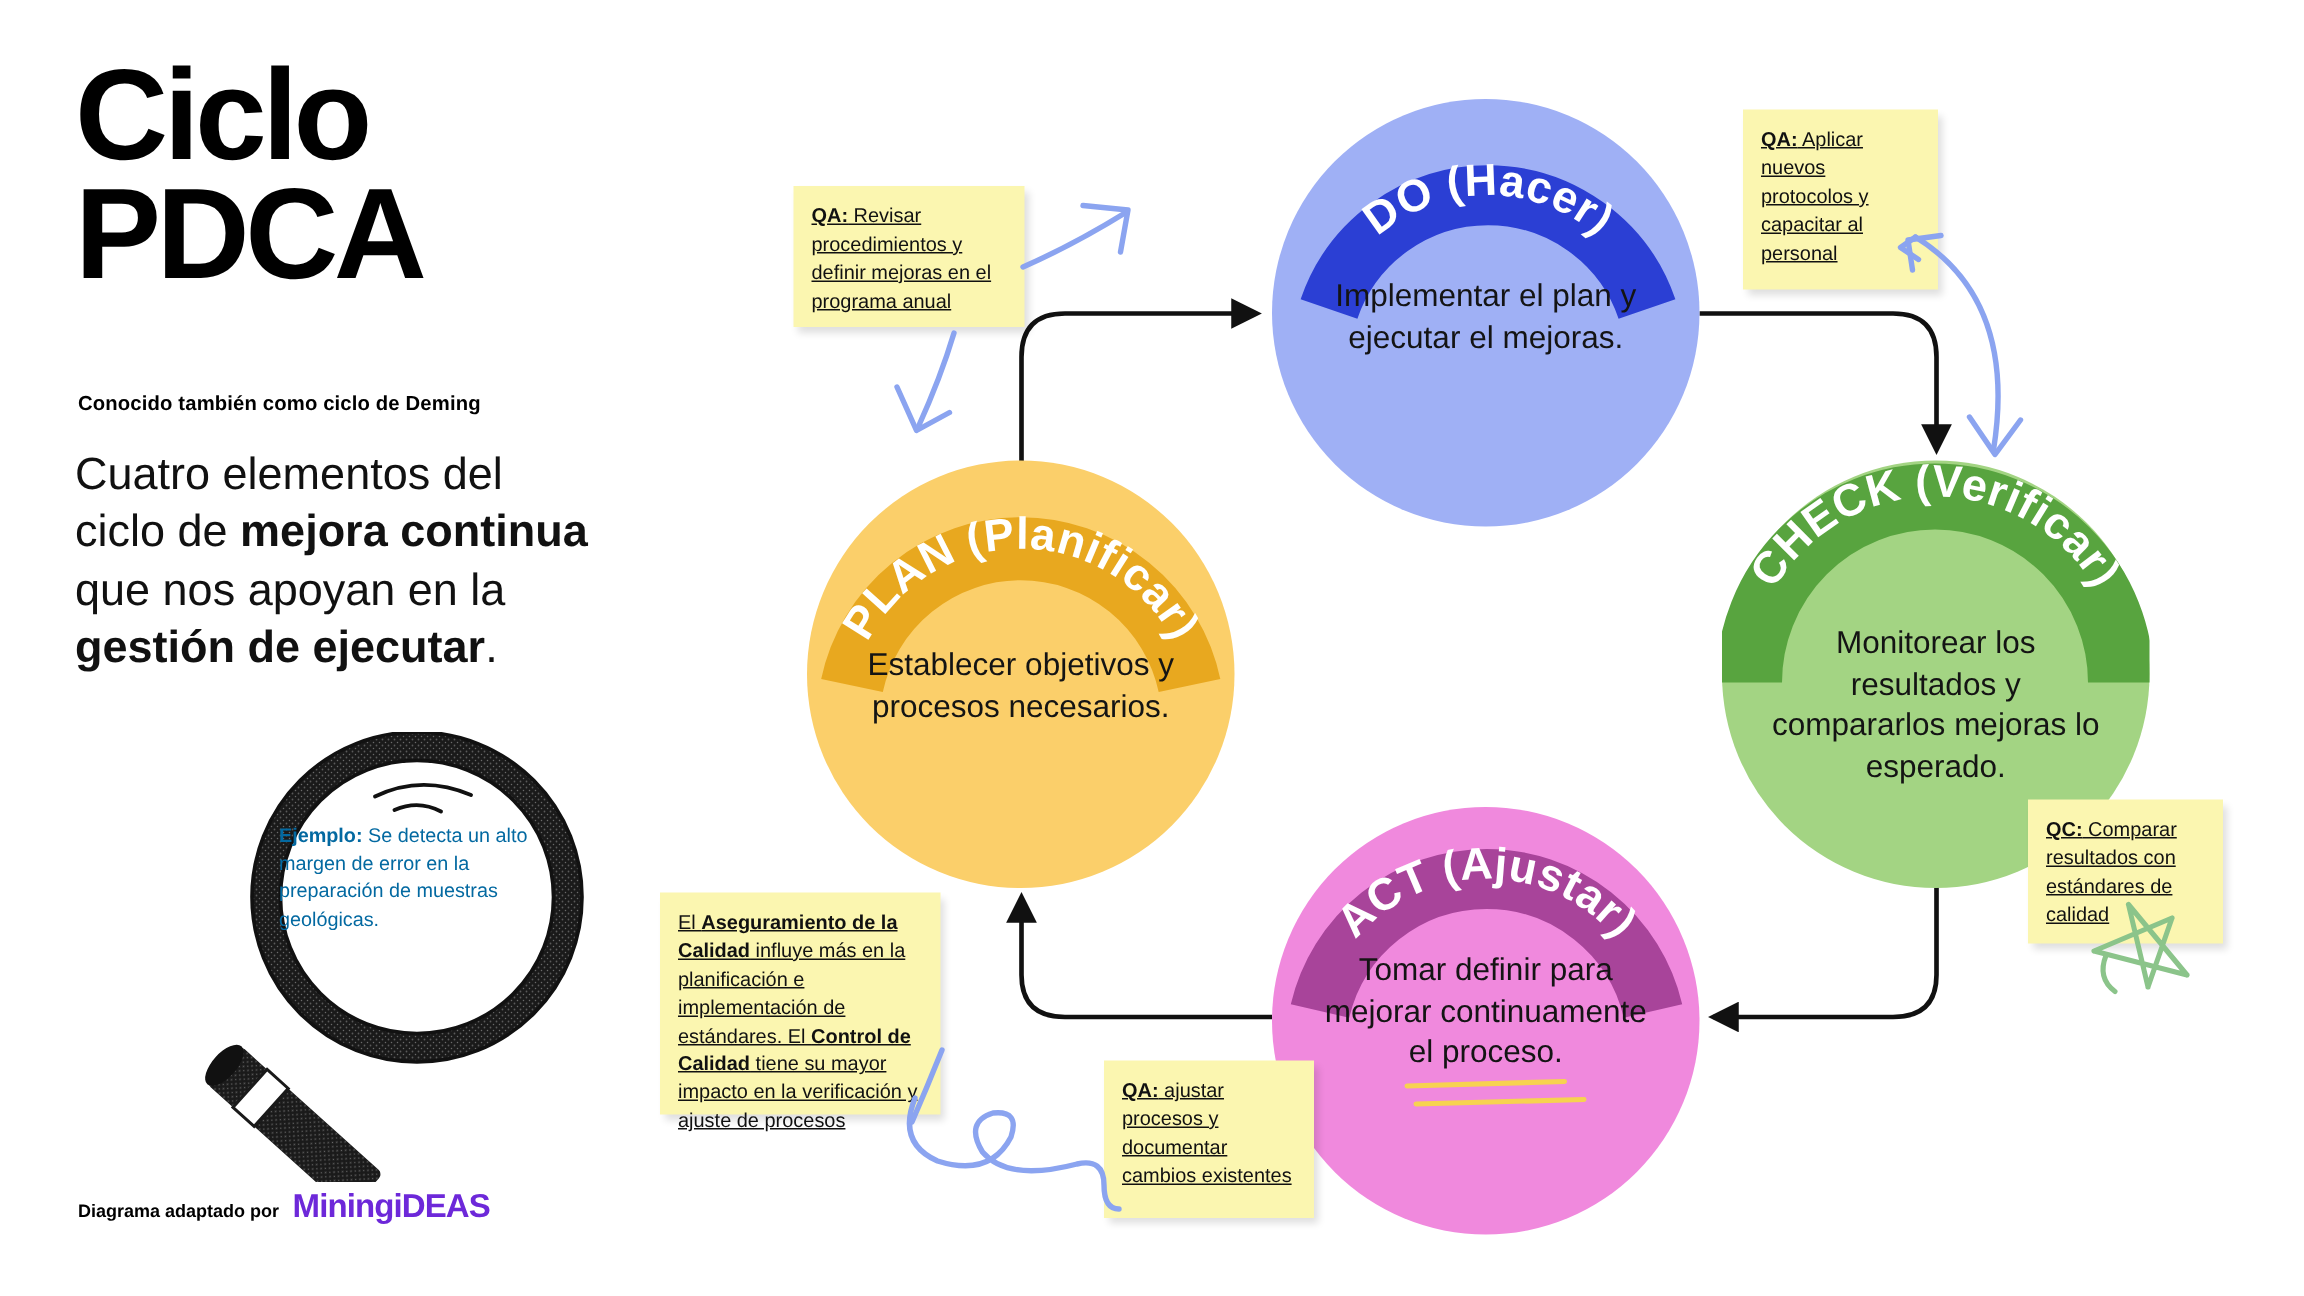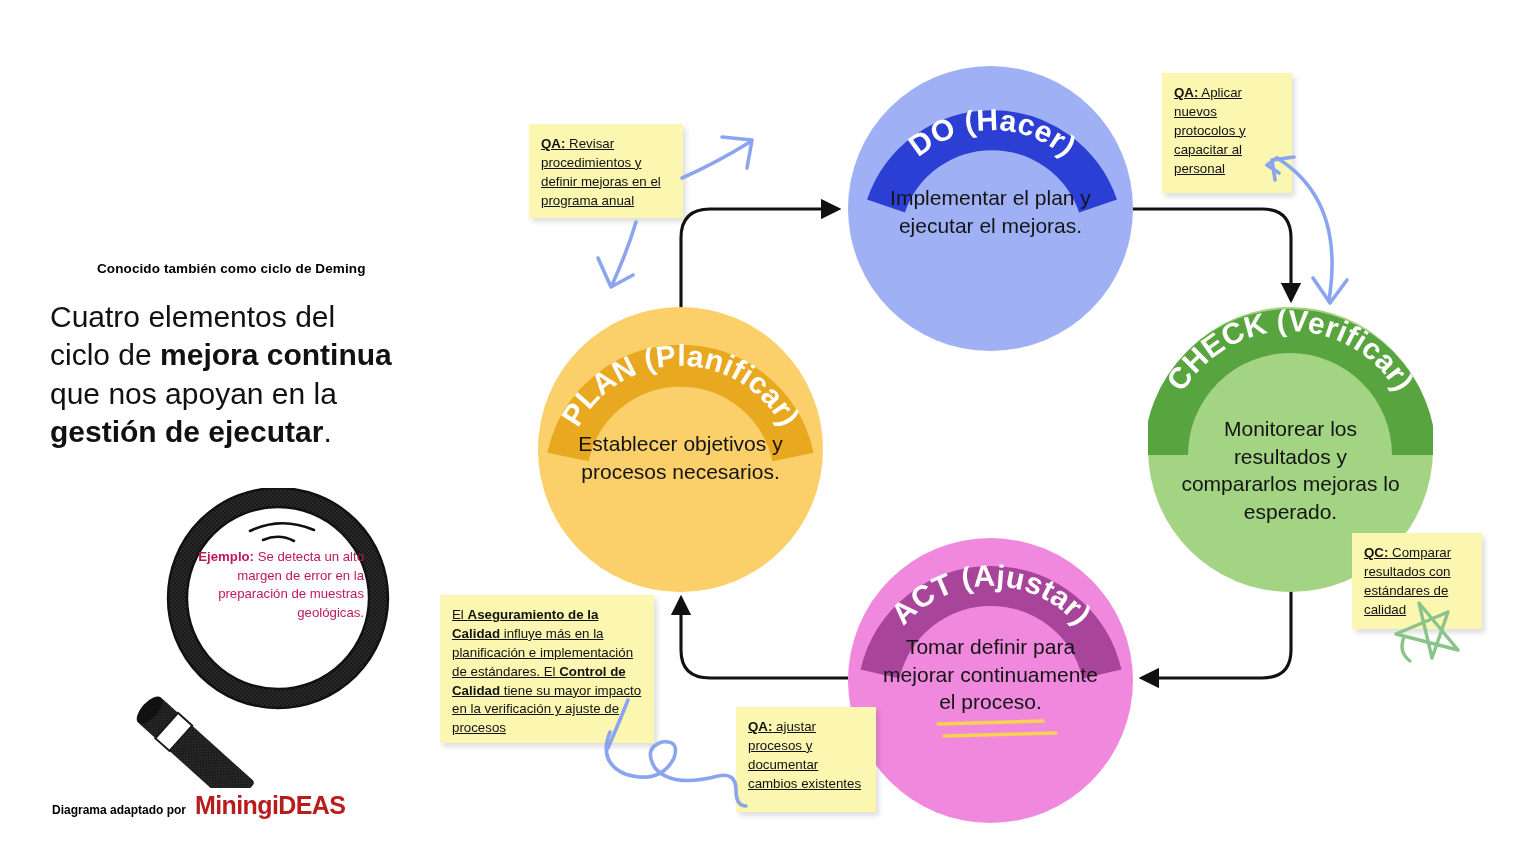--- a/index.html
+++ b/index.html
@@ -14,42 +14,42 @@
 
   
   .title-block { position: absolute; left: 50px; top: 38px; width: 400px; }
   .title-line {
     font-family: "Liberation Sans", sans-serif;
     font-weight: 700; font-size: 86px; line-height: 0.92;
     letter-spacing: -3px; color: #000;
   }
   .subtitle {
     position: absolute; left: 52px; top: 261px;
-    font-size: 13.5px; font-weight: 700; color: #000; letter-spacing: 0.1px; margin-left: 45px;
+    font-size: 13.5px; font-weight: 700; color: #000; letter-spacing: 0.1px;
   }
   .lede {
     position: absolute; left: 50px; top: 298px; width: 345px;
     font-size: 30px; line-height: 1.28; color: #111; font-weight: 400;
   }
   .lede b { font-weight: 700; }
 
   
   .magnifier { position: absolute; left: 78px; top: 488px; width: 340px; height: 300px; }
   .mag-text {
     position: absolute; left: 108px; top: 60px; width: 178px;
-    font-size: 13.2px; line-height: 1.42; text-align: right; color: #be185d;
+    font-size: 13.2px; line-height: 1.42; text-align: left; color: #0369a1;
   }
   .mag-text b { font-weight: 700; }
 
   .credit {
     position: absolute; left: 52px; top: 791px;
     display: flex; align-items: baseline; gap: 9px;
   }
   .credit .by { font-size: 12px; font-weight: 700; color: #000; }
-  .credit .brand { font-size: 25px; font-weight: 700; color: #b91c1c; letter-spacing: -0.6px; }
+  .credit .brand { font-size: 22px; font-weight: 700; color: #6d28d9; letter-spacing: -0.6px; }
 
   
   .node { position: absolute; border-radius: 50%; }
   .node .body {
     position: absolute; left: 0; right: 0;
     text-align: center; color: #141414;
     font-size: 21px; line-height: 1.32; padding: 0 26px;
   }
   #node-plan  { left: 538px; top: 307px; width: 285px; height: 285px; background: #fbcf6a; }
   #node-do    { left: 848px; top: 66px;  width: 285px; height: 285px; background: #9fb0f5; }
@@ -73,34 +73,38 @@
     position: absolute; background: #fbf6b0; color: #111;
     font-size: 13.3px; line-height: 1.42; padding: 11px 12px;
     box-shadow: 3px 4px 5px rgba(0,0,0,0.13);
     text-decoration: underline;
   }
   .sticky b { font-weight: 700; }
   #note-plan  { left: 529px; top: 124px; width: 154px; height: 94px; }
   #note-do    { left: 1162px; top: 73px; width: 130px; height: 120px; }
   #note-check { left: 1352px; top: 533px; width: 130px; height: 96px; }
   #note-act   { left: 736px; top: 707px; width: 140px; height: 105px; }
-  #note-qaqc  { left: 440px; top: 595px; width: 214px; height: 148px; }
+  #note-qaqc  { left: 440px; top: 595px; width: 187px; height: 148px; }
 
   
   .overlay { position: absolute; left: 0; top: 0; width: 1536px; height: 864px; pointer-events: none; }
   .flow { fill: none; stroke: #111111; stroke-width: 3.1; }
   .hand { fill: none; stroke: #8ba4f0; stroke-width: 3.6; stroke-linecap: round; stroke-linejoin: round; }
   .star { fill: none; stroke: #8bc48a; stroke-width: 3.4; stroke-linecap: round; stroke-linejoin: round; }
   .underline { fill: none; stroke: #f7d250; stroke-width: 3.4; stroke-linecap: round; }
 </style>
 </head>
 <body>
 
 <div id="stage">
 
+  <div class="title-block">
+    <div class="title-line">Ciclo</div>
+    <div class="title-line">PDCA</div>
+  </div>
   <div class="subtitle">Conocido también como ciclo de Deming</div>
   <div class="lede">Cuatro elementos del ciclo de <b>mejora continua</b> que nos apoyan en la <b>gestión de ejecutar</b>.</div>
 
   <div class="magnifier">
     <svg width="340" height="300" viewBox="0 0 340 300">
       <defs>
         <pattern id="grain" width="4" height="4" patternUnits="userSpaceOnUse">
           <rect width="4" height="4" fill="#1a1a1a"></rect>
           <circle cx="1" cy="1" r="0.6" fill="#5a5a5a"></circle>
           <circle cx="3" cy="3" r="0.5" fill="#6a6a6a"></circle>

